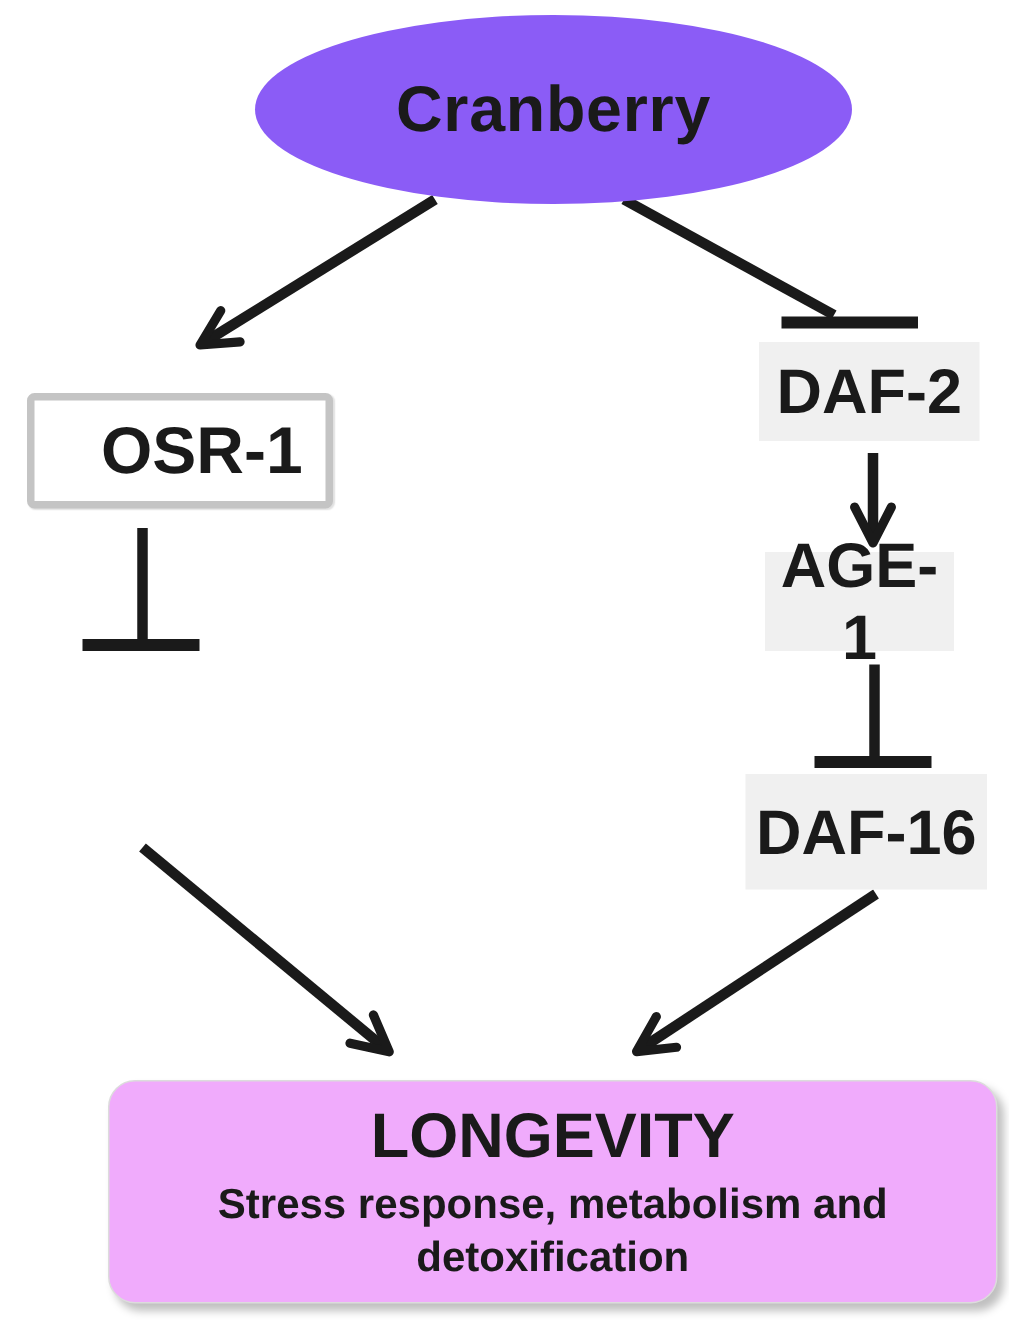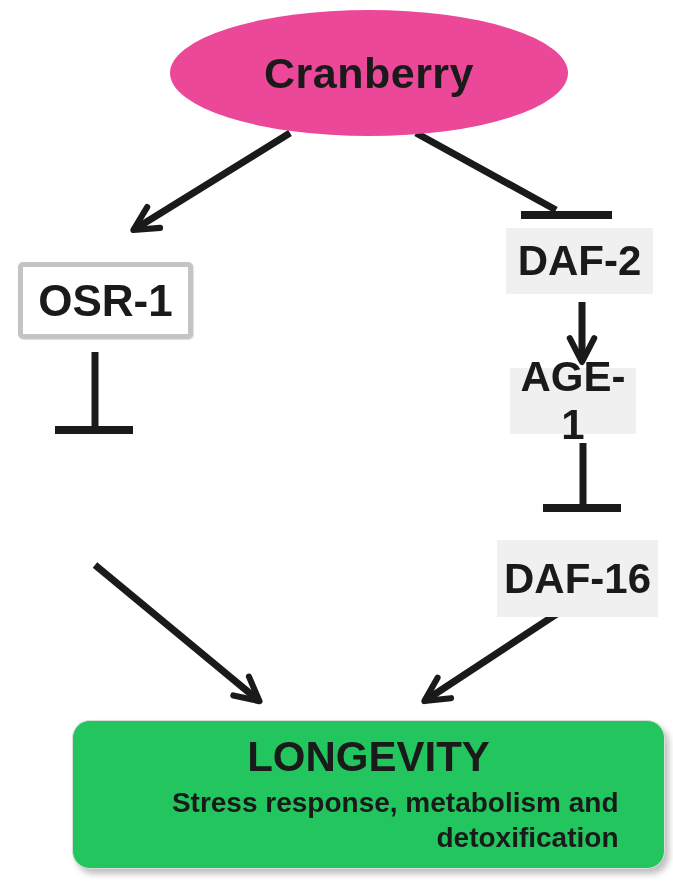--- a/index.html
+++ b/index.html
@@ -22,65 +22,65 @@
     display: flex;
     align-items: center;
     justify-content: center;
     text-align: center;
     color: #1a1a1a;
     font-weight: bold;
   }
   .node-ellipse {
     left: 170px; top: 10px;
     width: 398px; height: 126px;
-    background: #ec4899;
+    background: #8b5cf6;
     border-radius: 50%;
     font-size: 43px;
     letter-spacing: 0.5px;
   }
   .node-bordered {
     background: #ffffff;
     border: 5px solid #c4c4c4;
     border-radius: 5px;
     font-size: 44px;
     box-shadow: 1px 1px 1px rgba(0,0,0,0.12);
+    padding-left: 29px;
   }
   .node-osr1  { left: 18px; top: 262px; width: 165px; height: 67px; }
   .node-unc43 { left: 8px;  top: 453px; width: 178px; height: 70px; }
   .node-shaded {
     background: #f0f0f0;
     font-size: 42px;
   }
   .node-daf2  { left: 506px; top: 228px; width: 147px; height: 66px; }
   .node-age1  { left: 510px; top: 368px; width: 126px; height: 66px; }
-  .node-daf16 { left: 497px; top: 540px; width: 161px; height: 77px; }
+  .node-daf16 { left: 497px; top: 516px; width: 161px; height: 77px; }
   .node-longevity {
     left: 72px; top: 720px;
     width: 591px; height: 147px;
-    background: #22c55e;
+    background: #f0abfc;
     border: 1px solid #dcdcdc;
     border-radius: 18px;
     box-shadow: 4px 5px 6px rgba(0,0,0,0.25);
     flex-direction: column;
     justify-content: center;
   }
   .longevity-title {
     font-size: 42px;
     line-height: 1.1;
     color: #1a1a1a;
     font-weight: bold;
   }
   .longevity-subtitle {
     font-size: 28px;
     line-height: 1.25;
     max-width: 500px;
     margin-top: 4px;
     color: #1a1a1a;
     font-weight: bold;
-    text-align: right;
   }
 </style>
 </head>
 <body>
 
 <div class="canvas">
 
   <svg class="connectors" viewBox="0 0 673 882" xmlns="http://www.w3.org/2000/svg">
     <defs>
       <marker id="vhead" viewBox="0 0 10 10" refX="8" refY="5" markerWidth="4.6" markerHeight="4.6" orient="auto">

